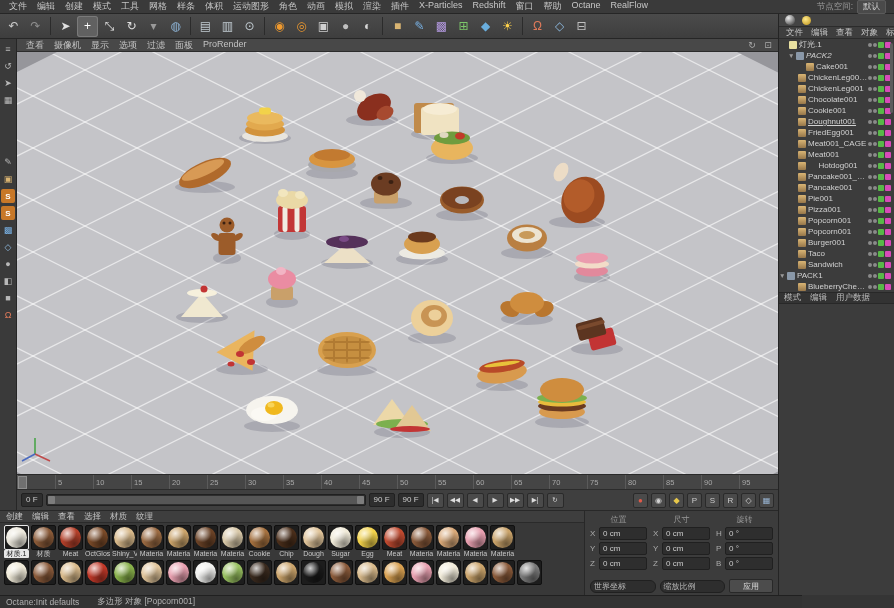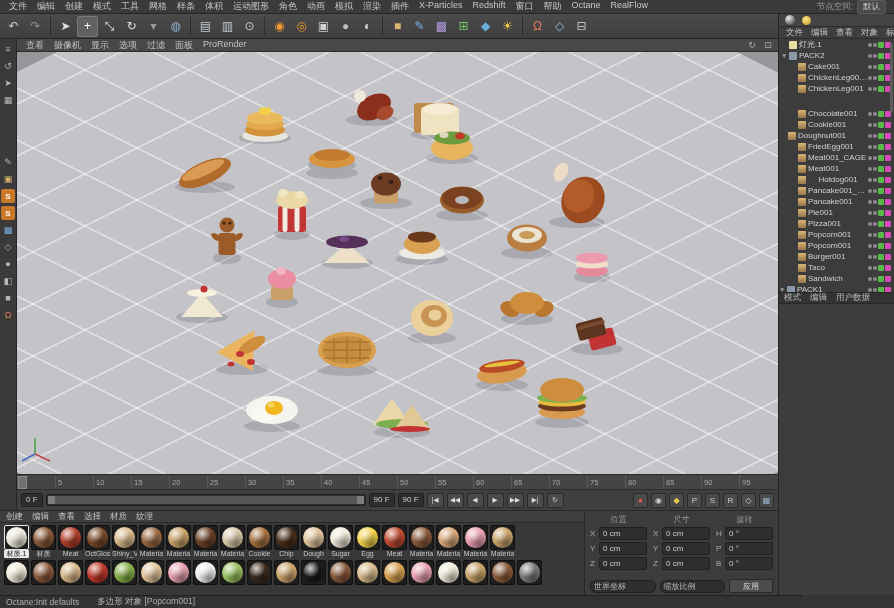--- a/index.html
+++ b/index.html
@@ -431,32 +431,32 @@
           <span class="om-caret"></span>
           <span class="om-ic om-light"></span>
           <span class="om-name">灯光.1</span>
           <span class="om-chips">
             <i class="dot"></i>
             <i class="dot"></i>
             <i class="chip g"></i>
             <i class="chip m"></i>
           </span>
         </div>
-        <div class="om-row" style="padding-left: 2px;">
+        <div class="om-row" style="padding-left: 9px; font-style: italic;">
           <span class="om-caret">▼</span>
           <span class="om-ic om-null"></span>
           <span class="om-name">PACK2</span>
           <span class="om-chips">
             <i class="dot"></i>
             <i class="dot"></i>
             <i class="chip g"></i>
             <i class="chip m"></i>
           </span>
         </div>
-        <div class="om-row" style="padding-left: 11px;">
+        <div class="om-row" style="padding-left: 19px;">
           <span class="om-caret"></span>
           <span class="om-ic om-mesh"></span>
           <span class="om-name">Cake001</span>
           <span class="om-chips">
             <i class="dot"></i>
             <i class="dot"></i>
             <i class="chip g"></i>
             <i class="chip m"></i>
           </span>
         </div>
@@ -475,21 +475,21 @@
           <span class="om-caret"></span>
           <span class="om-ic om-mesh"></span>
           <span class="om-name">ChickenLeg001</span>
           <span class="om-chips">
             <i class="dot"></i>
             <i class="dot"></i>
             <i class="chip g"></i>
             <i class="chip m"></i>
           </span>
         </div>
-        <div class="om-row" style="padding-left: 11px; margin-top: 14px;">
+        <div class="om-row" style="padding-left: 11px;">
           <span class="om-caret"></span>
           <span class="om-ic om-mesh"></span>
           <span class="om-name">Chocolate001</span>
           <span class="om-chips">
             <i class="dot"></i>
             <i class="dot"></i>
             <i class="chip g"></i>
             <i class="chip m"></i>
           </span>
         </div>
@@ -497,21 +497,21 @@
           <span class="om-caret"></span>
           <span class="om-ic om-mesh"></span>
           <span class="om-name">Cookie001</span>
           <span class="om-chips">
             <i class="dot"></i>
             <i class="dot"></i>
             <i class="chip g"></i>
             <i class="chip m"></i>
           </span>
         </div>
-        <div class="om-row" style="padding-left: 1px;">
+        <div class="om-row" style="padding-left: 11px; text-decoration: underline;">
           <span class="om-caret"></span>
           <span class="om-ic om-mesh"></span>
           <span class="om-name">Doughnut001</span>
           <span class="om-chips">
             <i class="dot"></i>
             <i class="dot"></i>
             <i class="chip g"></i>
             <i class="chip m"></i>
           </span>
         </div>

